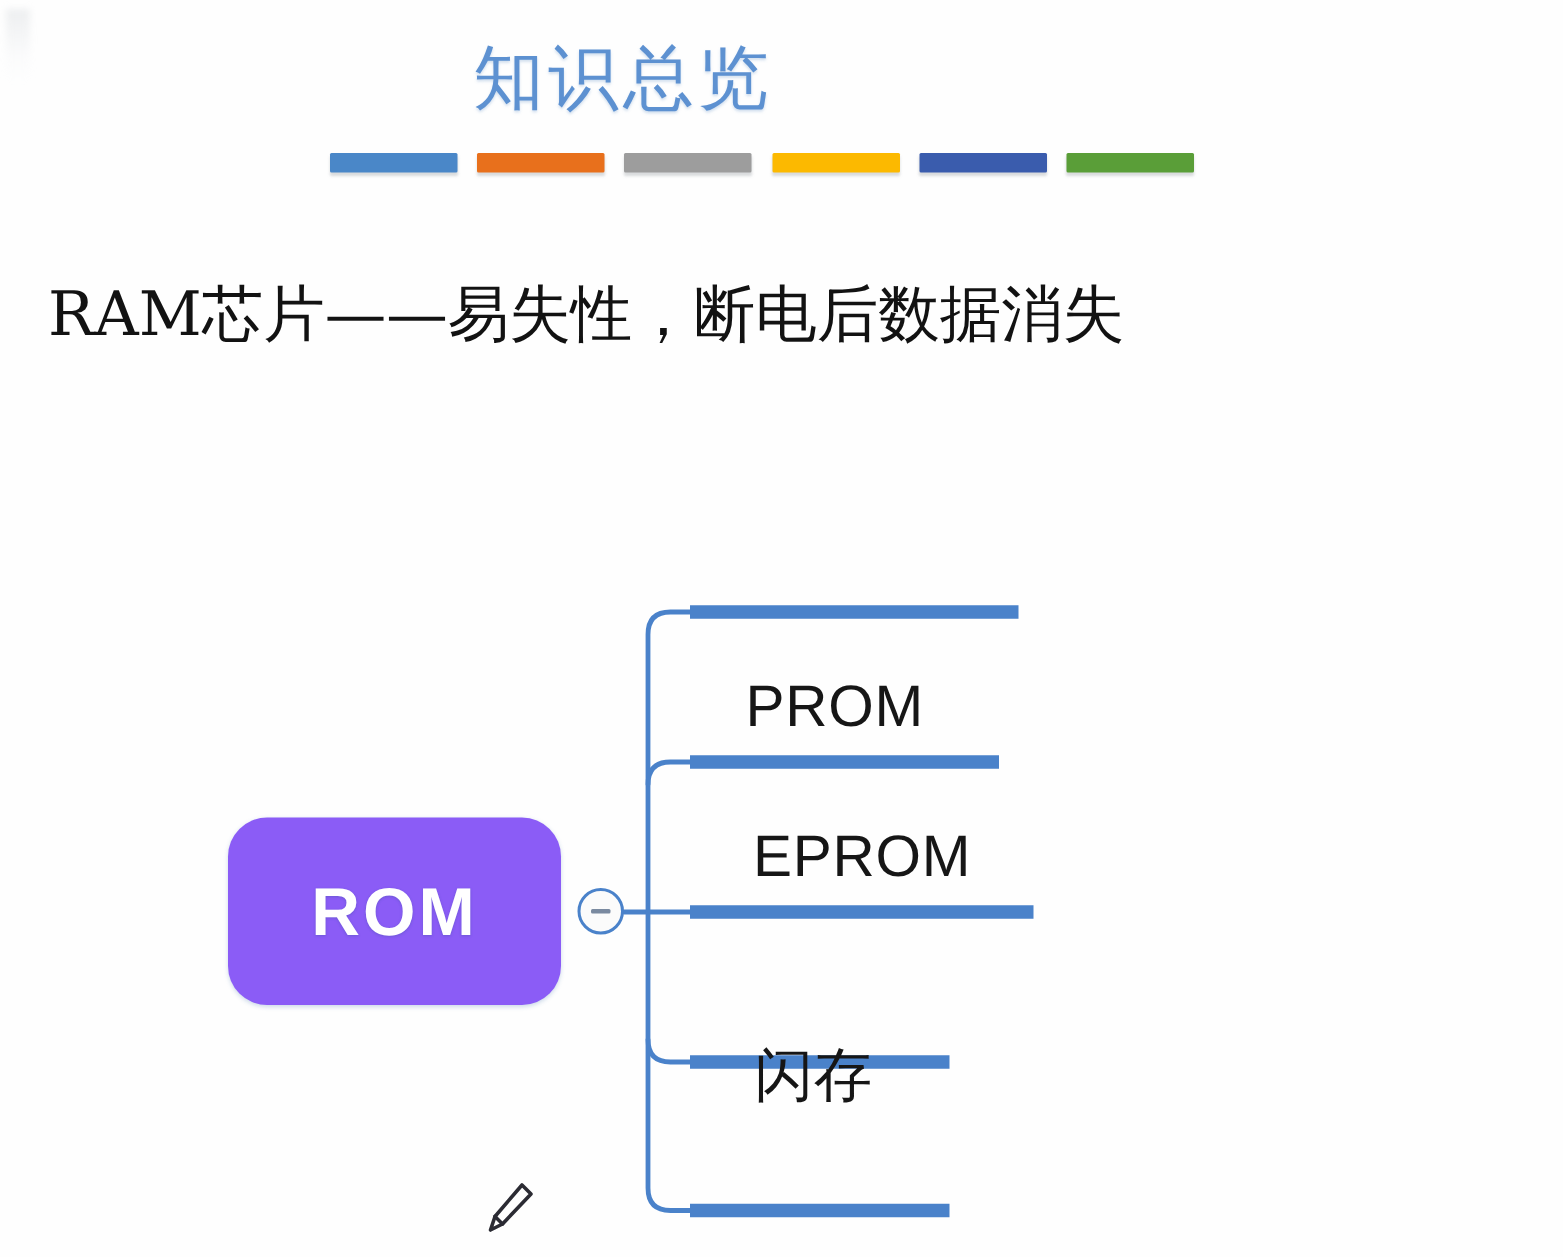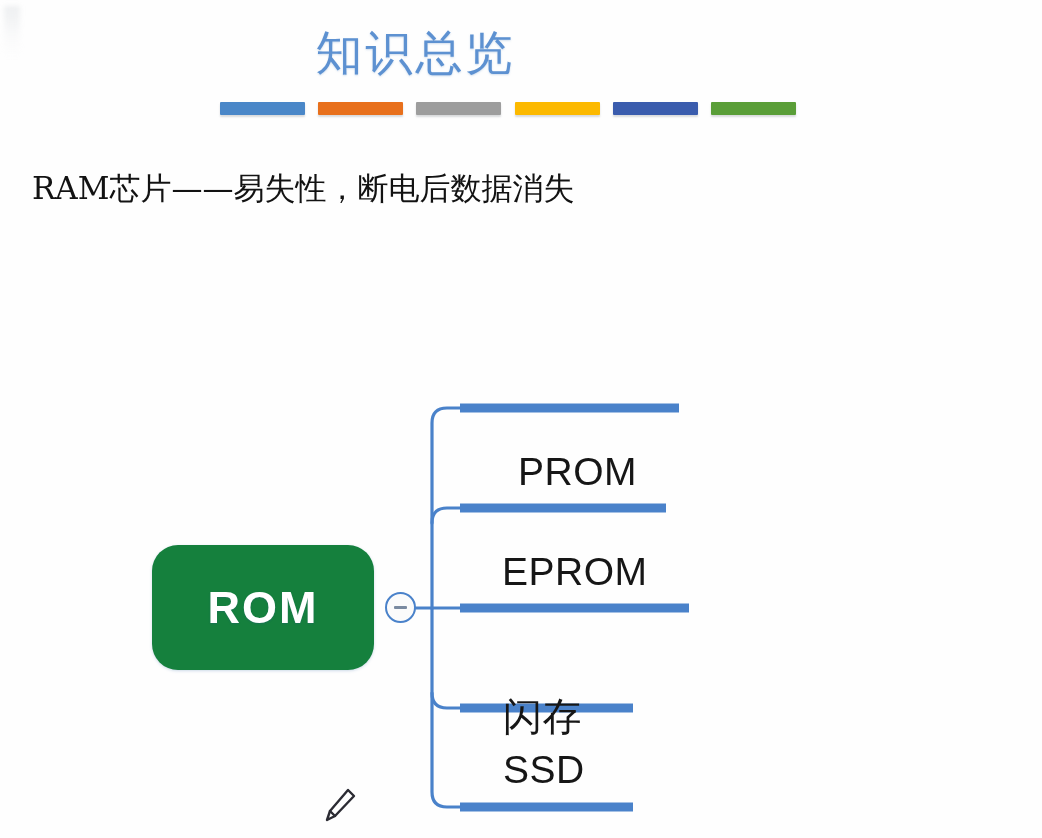--- a/index.html
+++ b/index.html
@@ -63,24 +63,24 @@
     width: 85px;
     height: 13px;
     border-radius: 1px;
     box-shadow: 0 2px 2px rgba(170,175,180,0.45);
   }
 
   
   .bodytext {
     position: absolute;
     left: 32px;
-    top: 159px;
+    top: 180px;
     width: 990px;
     font-family: "DejaVu Serif", "Liberation Serif", serif;
-    font-size: 31px;
+    font-size: 41px;
     line-height: 58px;
     color: #121212;
     letter-spacing: 0px;
     white-space: nowrap;
   }
   .bodytext .line { display: block; }
 
   
   .mindmap {
     position: absolute;
@@ -95,21 +95,21 @@
     width: 1042px;
     height: 508px;
   }
 
   .rom-node {
     position: absolute;
     left: 152px;
     top: 215px;
     width: 222px;
     height: 125px;
-    background: #15803d;
+    background: #8b5cf6;
     border-radius: 26px;
     display: flex;
     align-items: center;
     justify-content: center;
     box-shadow: 0 1px 3px rgba(60,110,170,0.25);
   }
   .rom-node .rom-label {
     color: #ffffff;
     font-family: "Liberation Sans", sans-serif;
     font-size: 45px;
@@ -211,24 +211,23 @@
     </svg>
 
     <div class="rom-node">
       <span class="rom-label">ROM</span>
     </div>
 
     <div class="collapse-btn">
       <span class="minus"></span>
     </div>
 
-    <div class="branch-label" style="left:518px; top:120px;">PROM</div>
+    <div class="branch-label" style="left:497px; top:120px;">PROM</div>
     <div class="branch-label" style="left:502px; top:220px;">EPROM</div>
     <div class="branch-label cjk" style="left:503px; top:318px;margin-top:42px;">闪存</div>
-    <div class="branch-label" style="left:503px; top:418px;">SSD</div>
 
     <svg class="pencil-cursor" viewBox="0 0 44 48">
       <g fill="none" stroke="#2b2b33" stroke-width="2.4" stroke-linejoin="round" stroke-linecap="round">
         <path d="M30 8 L36 14 L17 34 L9 38 L12 29 Z"></path>
         <path d="M12 29 L17 34"></path>
       </g>
     </svg>
 
   </div>
 

